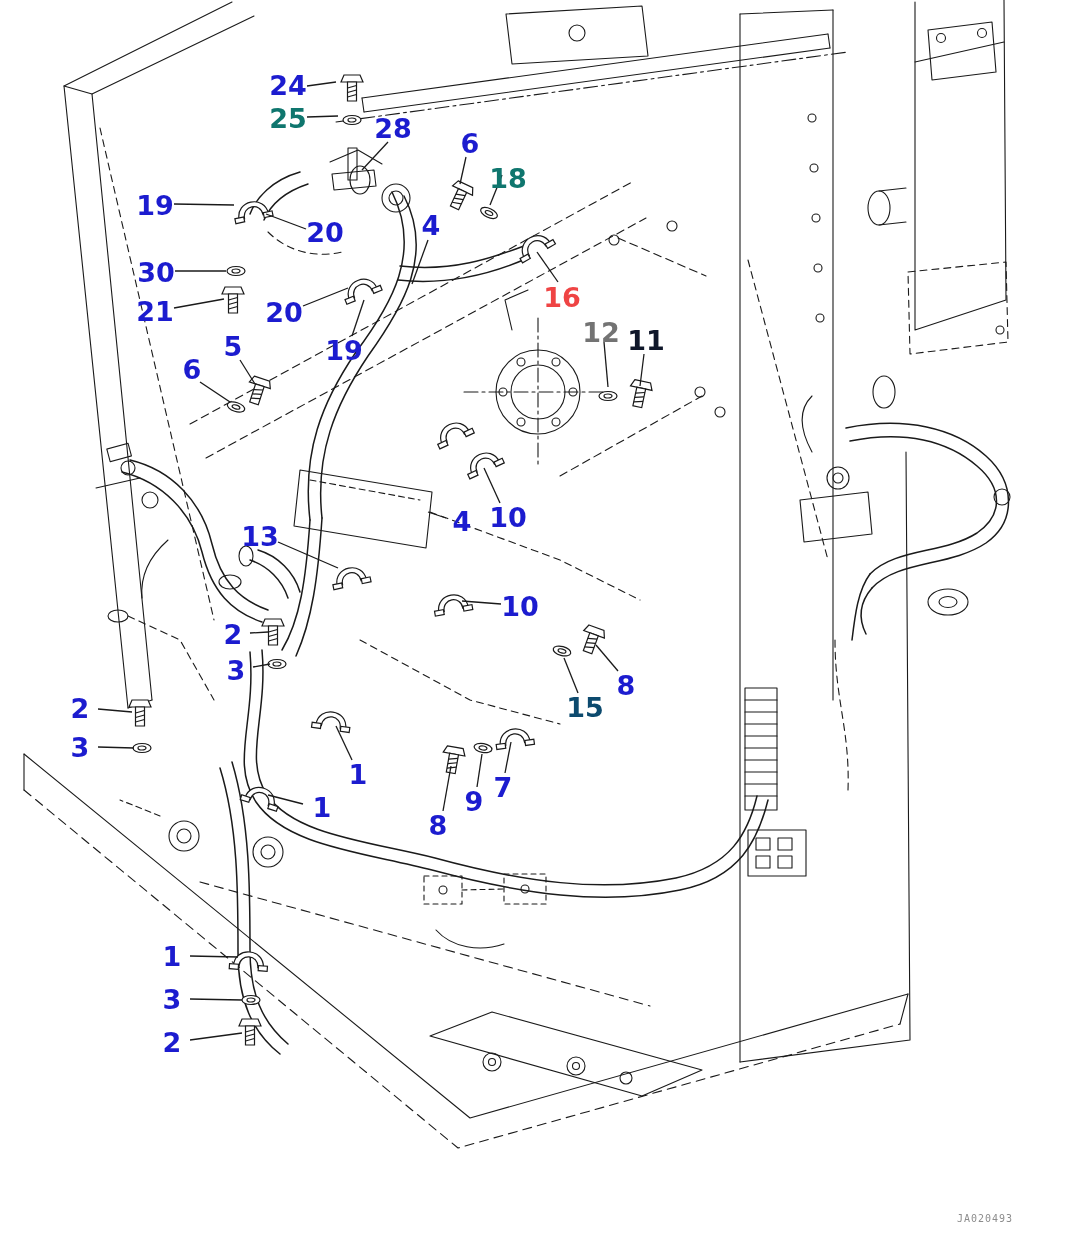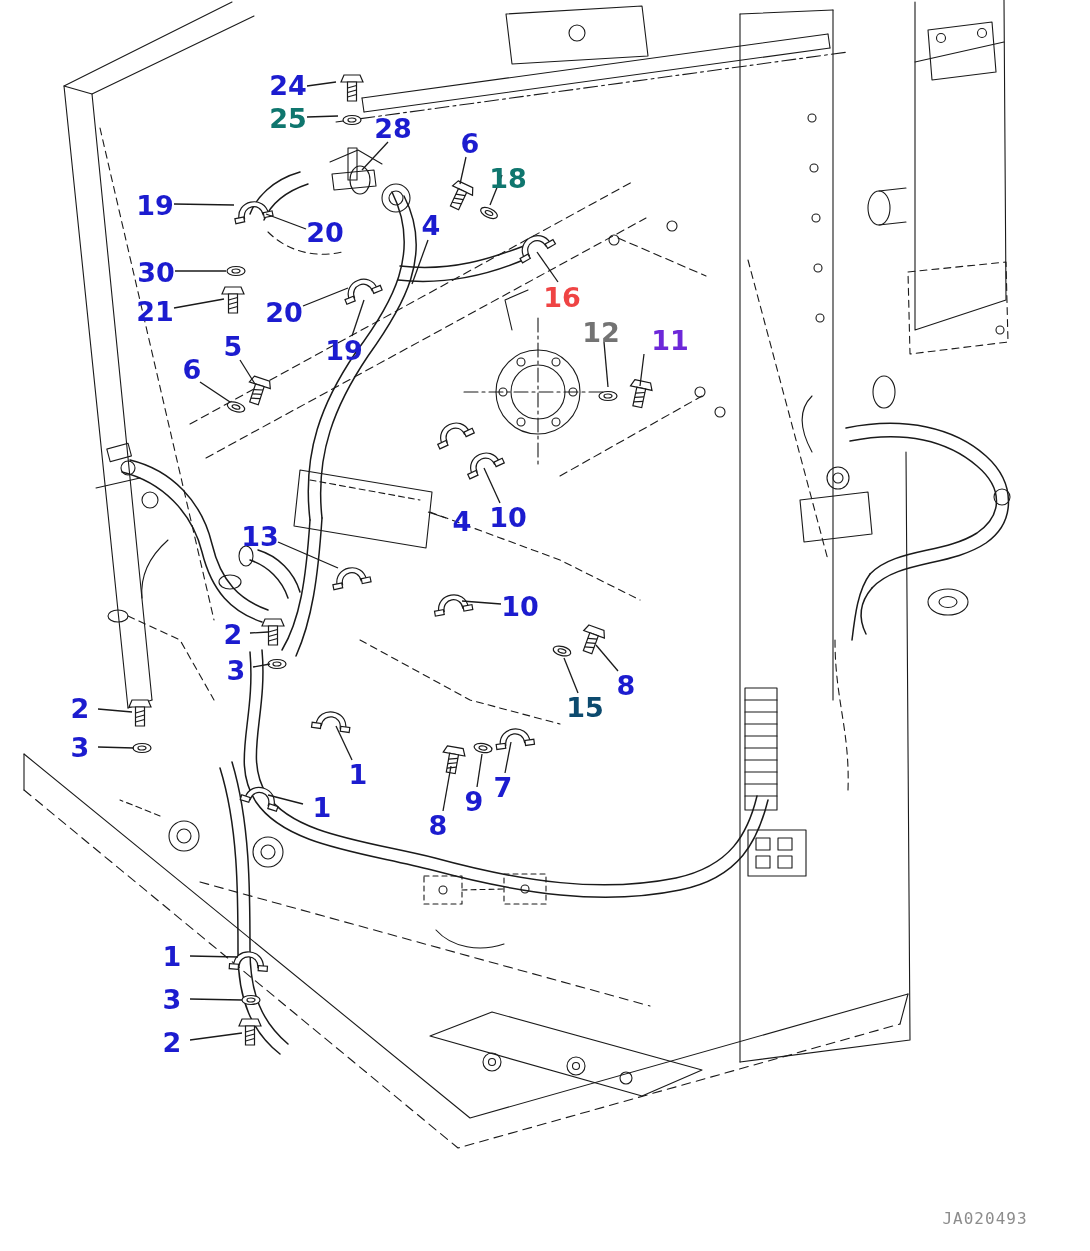--- a/index.html
+++ b/index.html
@@ -46,21 +46,21 @@
     font-family: "DejaVu Sans", sans-serif;
     font-weight: 700;
     font-size: 27px;
     line-height: 1;
     white-space: nowrap;
   }
   .drawing-code {
     position: absolute;
     transform: translate(-50%, -50%);
     font-family: "DejaVu Sans Mono", monospace;
-    font-size: 16px;
+    font-size: 10px;
     letter-spacing: 1px;
     color: #8c8c8c;
   }
 </style>
 </head>
 <body>
 
 <div class="stage">
 
   <svg class="drawing-svg" width="1090" height="1251" viewBox="0 0 1090 1251" xmlns="http://www.w3.org/2000/svg">
@@ -311,21 +311,21 @@
       <div class="callout" style="left: 508px; top: 178px; color: #0f766e;">18</div>
       <div class="callout" style="left: 155px; top: 205px; color: rgb(28, 28, 207);">19</div>
       <div class="callout" style="left: 325px; top: 232px; color: rgb(28, 28, 207);">20</div>
       <div class="callout" style="left: 156px; top: 272px; color: rgb(28, 28, 207);">30</div>
       <div class="callout" style="left: 155px; top: 311px; color: rgb(28, 28, 207);">21</div>
       <div class="callout" style="left: 284px; top: 312px; color: rgb(28, 28, 207);">20</div>
       <div class="callout" style="left: 431px; top: 225px; color: rgb(28, 28, 207);">4</div>
       <div class="callout" style="left: 562px; top: 297px; color: #ef4444;">16</div>
       <div class="callout" style="left: 344px; top: 350px; color: rgb(28, 28, 207);">19</div>
       <div class="callout" style="left: 601px; top: 332px; color: #737373;">12</div>
-      <div class="callout" style="left: 670px; top: 340px; color: #6d28d9;">11</div>
+      <div class="callout" style="left: 646px; top: 340px; color: #0f172a;">11</div>
       <div class="callout" style="left: 233px; top: 346px; color: rgb(28, 28, 207);">5</div>
       <div class="callout" style="left: 192px; top: 369px; color: rgb(28, 28, 207);">6</div>
       <div class="callout" style="left: 260px; top: 536px; color: rgb(28, 28, 207);">13</div>
       <div class="callout" style="left: 462px; top: 521px; color: rgb(28, 28, 207);">4</div>
       <div class="callout" style="left: 508px; top: 517px; color: rgb(28, 28, 207);">10</div>
       <div class="callout" style="left: 520px; top: 606px; color: rgb(28, 28, 207);">10</div>
       <div class="callout" style="left: 233px; top: 634px; color: rgb(28, 28, 207);">2</div>
       <div class="callout" style="left: 236px; top: 670px; color: rgb(28, 28, 207);">3</div>
       <div class="callout" style="left: 626px; top: 685px; color: rgb(28, 28, 207);">8</div>
       <div class="callout" style="left: 585px; top: 707px; color: #0c4a6e;">15</div>

